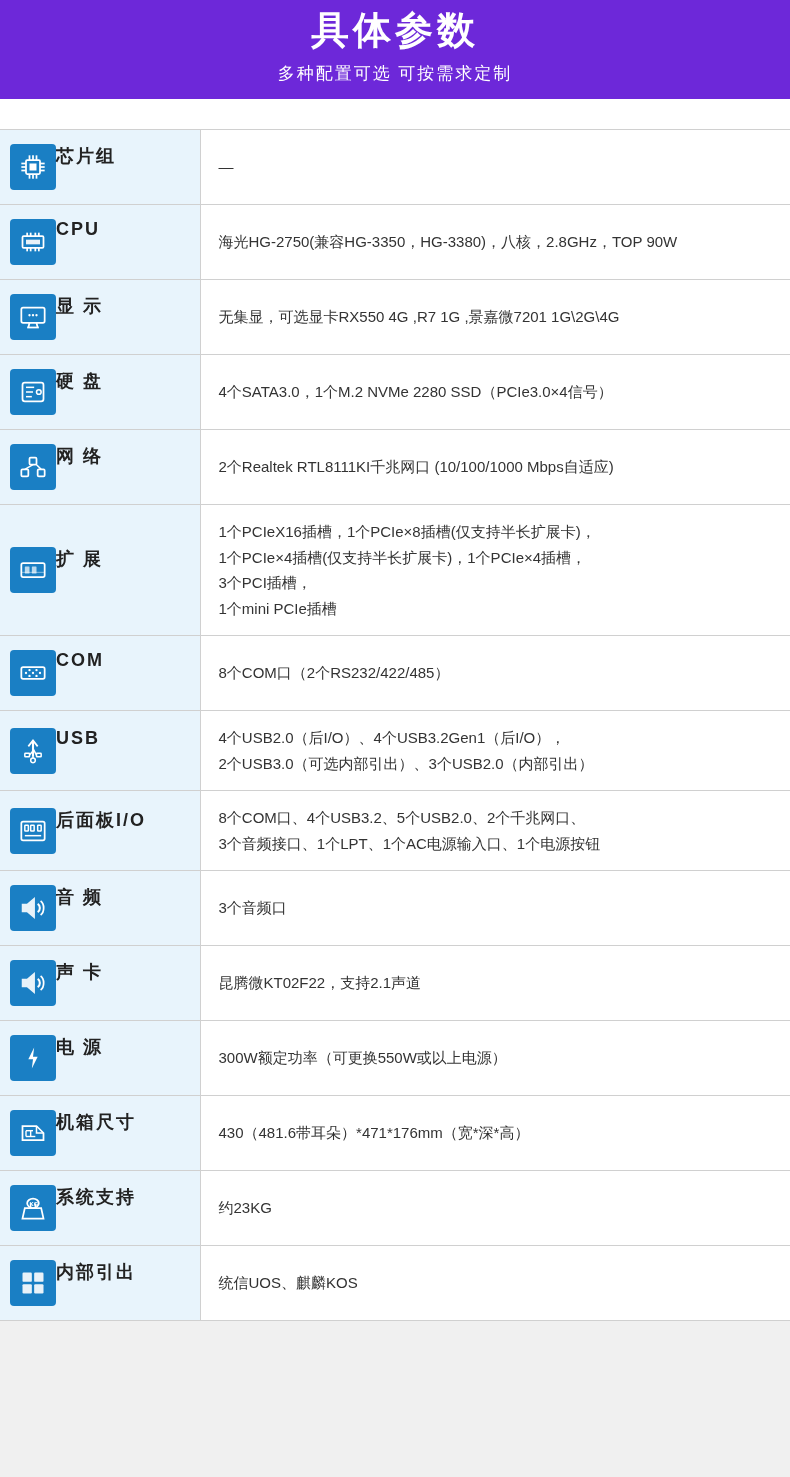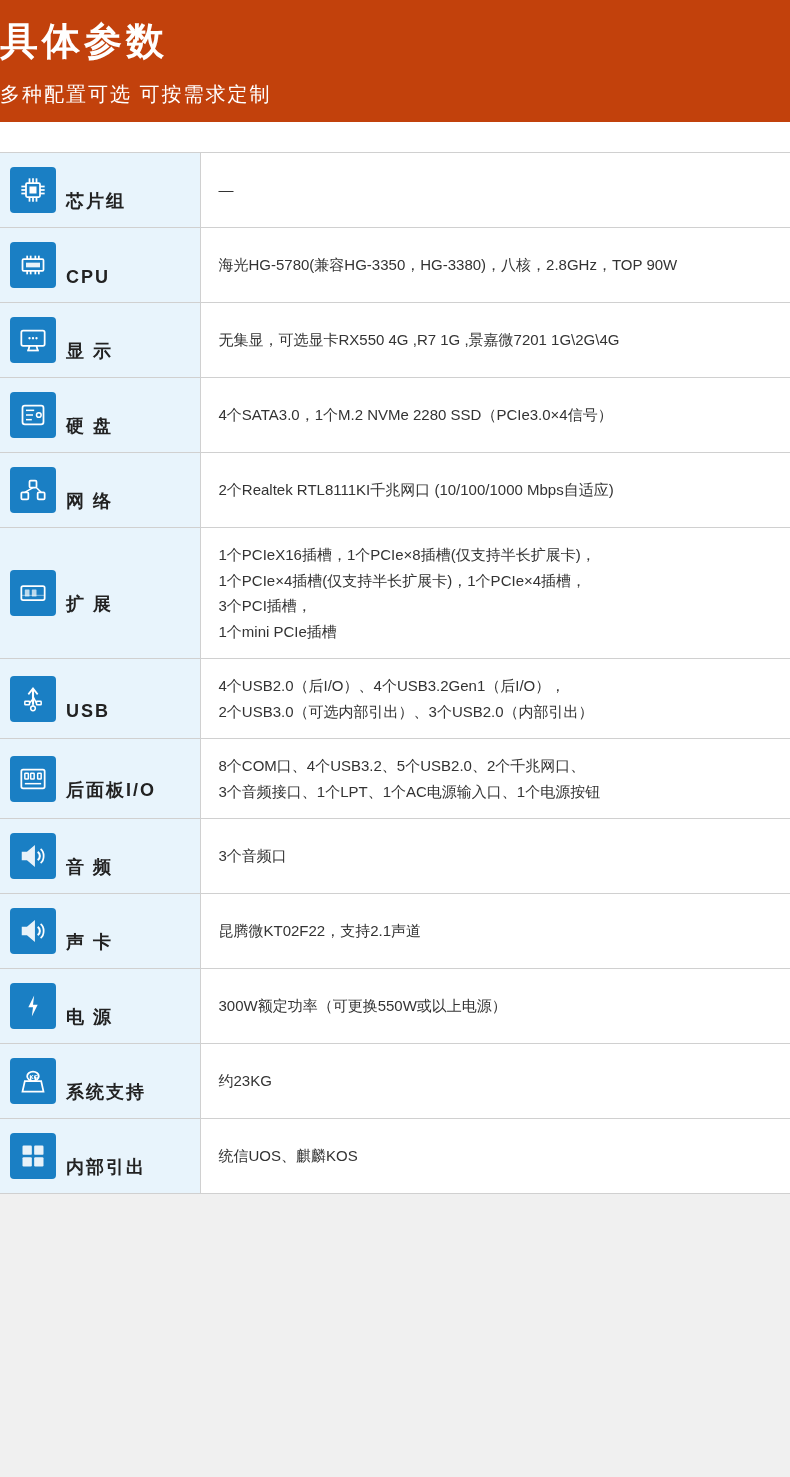--- a/index.html
+++ b/index.html
@@ -10,34 +10,34 @@
       min-height: 1477px;
     }
 
     .page-wrapper {
       width: 790px;
       background: #fff;
     }
 
     
     .header {
-      background: #c2410c;
-      padding: 16px 0 14px 0;
-      text-align: left;
+      background: #6d28d9;
+      padding: 5px 0 14px 0;
+      text-align: center;
     }
     .header-title {
       font-size: 38px;
       font-weight: bold;
       color: #fff;
       letter-spacing: 4px;
     }
     .header-subtitle {
-      font-size: 20px;
+      font-size: 17px;
       color: #fff;
-      margin-top: 14px;
+      margin-top: 6px;
       letter-spacing: 2px;
     }
 
     
     .specs-table {
       width: 100%;
       border-collapse: collapse;
       margin-top: 30px;
     }
 
@@ -53,22 +53,22 @@
       width: 200px;
       min-width: 200px;
       background: #e8f4fc;
       border-right: 1px solid #d0d0d0;
       padding: 14px 10px;
       vertical-align: middle;
     }
 
     .label-inner {
       display: flex;
-      align-items: flex-end;
-      gap: 10px;
+      align-items: flex-start;
+      gap: 0;
     }
 
     .icon-box {
       width: 46px;
       height: 46px;
       background: #1a7fc4;
       border-radius: 4px;
       display: flex;
       align-items: center;
       justify-content: center;
@@ -147,21 +147,21 @@
     <line x1="17" y1="4" x2="17" y2="7" stroke="#fff" stroke-width="1.5"></line>
     <line x1="7" y1="17" x2="7" y2="20" stroke="#fff" stroke-width="1.5"></line>
     <line x1="10" y1="17" x2="10" y2="20" stroke="#fff" stroke-width="1.5"></line>
     <line x1="14" y1="17" x2="14" y2="20" stroke="#fff" stroke-width="1.5"></line>
     <line x1="17" y1="17" x2="17" y2="20" stroke="#fff" stroke-width="1.5"></line>
   </svg>
               </div>
               <span class="label-text">CPU</span>
             </div>
           </td>
-          <td class="value-cell">海光HG-5780(兼容HG-3350，HG-3380)，八核，2.8GHz，TOP 90W</td>
+          <td class="value-cell">海光HG-2750(兼容HG-3350，HG-3380)，八核，2.8GHz，TOP 90W</td>
         </tr>
         <tr>
           <td class="label-cell">
             <div class="label-inner">
               <div class="icon-box">
                 <svg viewBox="0 0 24 24" xmlns="http://www.w3.org/2000/svg">
     <rect x="2" y="4" width="20" height="13" rx="1.5" stroke="#fff" stroke-width="1.5" fill="none"></rect>
     <line x1="9" y1="17" x2="8" y2="21" stroke="#fff" stroke-width="1.5"></line>
     <line x1="15" y1="17" x2="16" y2="21" stroke="#fff" stroke-width="1.5"></line>
     <line x1="7" y1="21" x2="17" y2="21" stroke="#fff" stroke-width="1.5"></line>
@@ -217,20 +217,40 @@
     <rect x="2" y="6" width="20" height="12" rx="1.5" stroke="#fff" stroke-width="1.5" fill="none"></rect>
     <rect x="5" y="9" width="4" height="6" rx="0.5" fill="#fff" opacity="0.7"></rect>
     <rect x="11" y="9" width="4" height="6" rx="0.5" fill="#fff" opacity="0.7"></rect>
     <line x1="2" y1="14" x2="22" y2="14" stroke="#fff" stroke-width="0.8" opacity="0.5"></line>
   </svg>
               </div>
               <span class="label-text">扩 展</span>
             </div>
           </td>
           <td class="value-cell">1个PCIeX16插槽，1个PCIe×8插槽(仅支持半长扩展卡)，<br>1个PCIe×4插槽(仅支持半长扩展卡)，1个PCIe×4插槽，<br>3个PCI插槽，<br>1个mini PCIe插槽</td>
+        </tr>
+        <tr>
+          <td class="label-cell">
+            <div class="label-inner">
+              <div class="icon-box">
+                <svg viewBox="0 0 24 24" xmlns="http://www.w3.org/2000/svg">
+    <rect x="2" y="7" width="20" height="10" rx="1.5" stroke="#fff" stroke-width="1.5" fill="none"></rect>
+    <circle cx="6" cy="12" r="1" fill="#fff"></circle>
+    <circle cx="9" cy="9.5" r="1" fill="#fff"></circle>
+    <circle cx="12" cy="12" r="1" fill="#fff"></circle>
+    <circle cx="15" cy="9.5" r="1" fill="#fff"></circle>
+    <circle cx="18" cy="12" r="1" fill="#fff"></circle>
+    <circle cx="9" cy="14.5" r="1" fill="#fff"></circle>
+    <circle cx="15" cy="14.5" r="1" fill="#fff"></circle>
+  </svg>
+              </div>
+              <span class="label-text">COM</span>
+            </div>
+          </td>
+          <td class="value-cell">8个COM口（2个RS232/422/485）</td>
         </tr>
         <tr>
           <td class="label-cell">
             <div class="label-inner">
               <div class="icon-box">
                 <svg viewBox="0 0 24 24" xmlns="http://www.w3.org/2000/svg">
     <path d="M12 3 L12 17" stroke="#fff" stroke-width="1.8" fill="none"></path>
     <path d="M8 8 L12 3 L16 8" stroke="#fff" stroke-width="1.5" fill="none"></path>
     <rect x="5" y="14" width="4" height="3" rx="0.5" stroke="#fff" stroke-width="1.3" fill="none"></rect>
     <rect x="15" y="14" width="4" height="3" rx="0.5" stroke="#fff" stroke-width="1.3" fill="none"></rect>
@@ -303,20 +323,38 @@
               <span class="label-text">电 源</span>
             </div>
           </td>
           <td class="value-cell">300W额定功率（可更换550W或以上电源）</td>
         </tr>
         <tr>
           <td class="label-cell">
             <div class="label-inner">
               <div class="icon-box">
                 <svg viewBox="0 0 24 24" xmlns="http://www.w3.org/2000/svg">
+    <path d="M3 18 L3 6 L15 6 L21 12 L21 18 Z" stroke="#fff" stroke-width="1.5" fill="none"></path>
+    <path d="M15 6 L15 12 L21 12" stroke="#fff" stroke-width="1.3" fill="none"></path>
+    <line x1="6" y1="10" x2="6" y2="15" stroke="#fff" stroke-width="1.2"></line>
+    <line x1="10" y1="10" x2="10" y2="15" stroke="#fff" stroke-width="1.2"></line>
+    <line x1="6" y1="15" x2="14" y2="15" stroke="#fff" stroke-width="1.2"></line>
+    <line x1="6" y1="10" x2="12" y2="10" stroke="#fff" stroke-width="1.2"></line>
+  </svg>
+              </div>
+              <span class="label-text">机箱尺寸</span>
+            </div>
+          </td>
+          <td class="value-cell">430（481.6带耳朵）*471*176mm（宽*深*高）</td>
+        </tr>
+        <tr>
+          <td class="label-cell">
+            <div class="label-inner">
+              <div class="icon-box">
+                <svg viewBox="0 0 24 24" xmlns="http://www.w3.org/2000/svg">
     <ellipse cx="12" cy="8" rx="5" ry="4" stroke="#fff" stroke-width="1.5" fill="none"></ellipse>
     <text x="9" y="10" fill="#fff" font-size="5" font-weight="bold">KG</text>
     <path d="M3 21 L5 12 L19 12 L21 21 Z" stroke="#fff" stroke-width="1.5" fill="none"></path>
     <line x1="10" y1="8" x2="10" y2="12" stroke="#fff" stroke-width="1.3"></line>
     <line x1="14" y1="8" x2="14" y2="12" stroke="#fff" stroke-width="1.3"></line>
   </svg>
               </div>
               <span class="label-text">系统支持</span>
             </div>
           </td>

